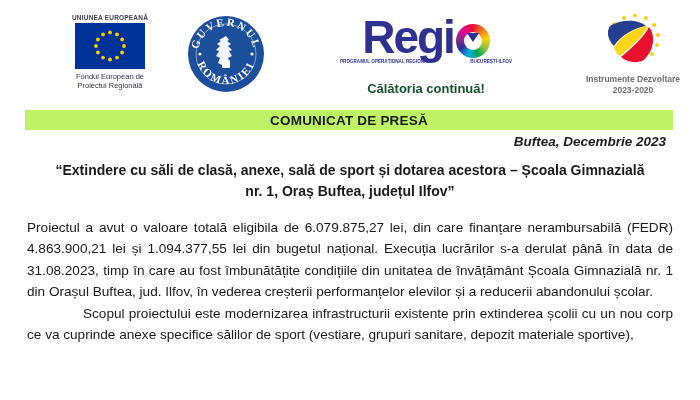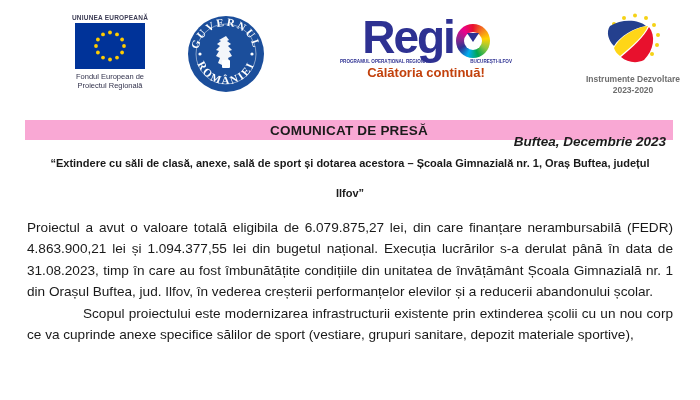--- a/index.html
+++ b/index.html
@@ -20,32 +20,32 @@
   
   .regio-logo{position:absolute;left:338px;top:16px;width:176px;text-align:center;}
   .regio-row{display:flex;align-items:flex-end;justify-content:center;}
   .regio-word{font-size:46px;font-weight:bold;color:#2e3192;line-height:42px;letter-spacing:-2px;font-family:"Liberation Sans",sans-serif;}
   .regio-wheel{position:relative;width:34px;height:34px;border-radius:50%;margin-left:2px;margin-top:6px;
     background:conic-gradient(#e8112d,#f47b20,#ffd200,#8dc63f,#00a651,#00aeef,#2e3192,#92278f,#ec008c,#e8112d);}
   .regio-wheel .hub{position:absolute;left:8px;top:8px;width:18px;height:18px;background:#fff;border-radius:50%;}
   .regio-wheel .tri{position:absolute;left:11px;top:9px;width:0;height:0;
     border-left:6px solid transparent;border-right:6px solid transparent;border-top:9px solid #2e3192;}
   .regio-sub{display:flex;justify-content:space-between;font-size:4.6px;font-weight:bold;color:#2e3192;margin-top:1px;padding:0 2px;white-space:nowrap;}
-  .regio-tag{font-size:13px;font-weight:bold;color:#c2410c;margin-top:1px;}
+  .regio-tag{font-size:13px;font-weight:bold;color:#14532d;margin-top:17px;}
   
   .is-logo{position:absolute;left:578px;top:12px;width:110px;text-align:center;}
   .is-art{display:block;margin:0 auto;}
   .is-text{font-size:8.5px;color:#6e6e6e;font-weight:bold;line-height:1.3;}
   
-  .press-band{position:absolute;left:25px;top:120px;width:648px;height:20px;background:#f9a8d4;
+  .press-band{position:absolute;left:25px;top:110px;width:648px;height:20px;background:#bef264;
     display:flex;align-items:center;justify-content:center;}
   .press-title{font-size:13.5px;font-weight:bold;color:#1c1c1c;letter-spacing:.2px;}
   .dateline{position:absolute;right:34px;top:134px;font-size:13.5px;font-weight:bold;font-style:italic;color:#1c1c1c;text-align:right;}
-  .proj-title{position:absolute;left:48px;top:148px;width:604px;text-align:center;
-    font-size:11px;font-weight:bold;line-height:30px;color:#1a1a1a;}
+  .proj-title{position:absolute;left:48px;top:160px;width:604px;text-align:center;
+    font-size:14px;font-weight:bold;line-height:21px;color:#1a1a1a;}
   
   .body-text{position:absolute;left:27px;top:217px;width:646px;font-size:13.6px;line-height:21.4px;
     color:#1a1a1a;text-align:justify;}
   .body-text p{margin:0;}
   .body-text p.indent{text-indent:56px;}
 </style>
 </head>
 <body>
 
 <div class="page">

